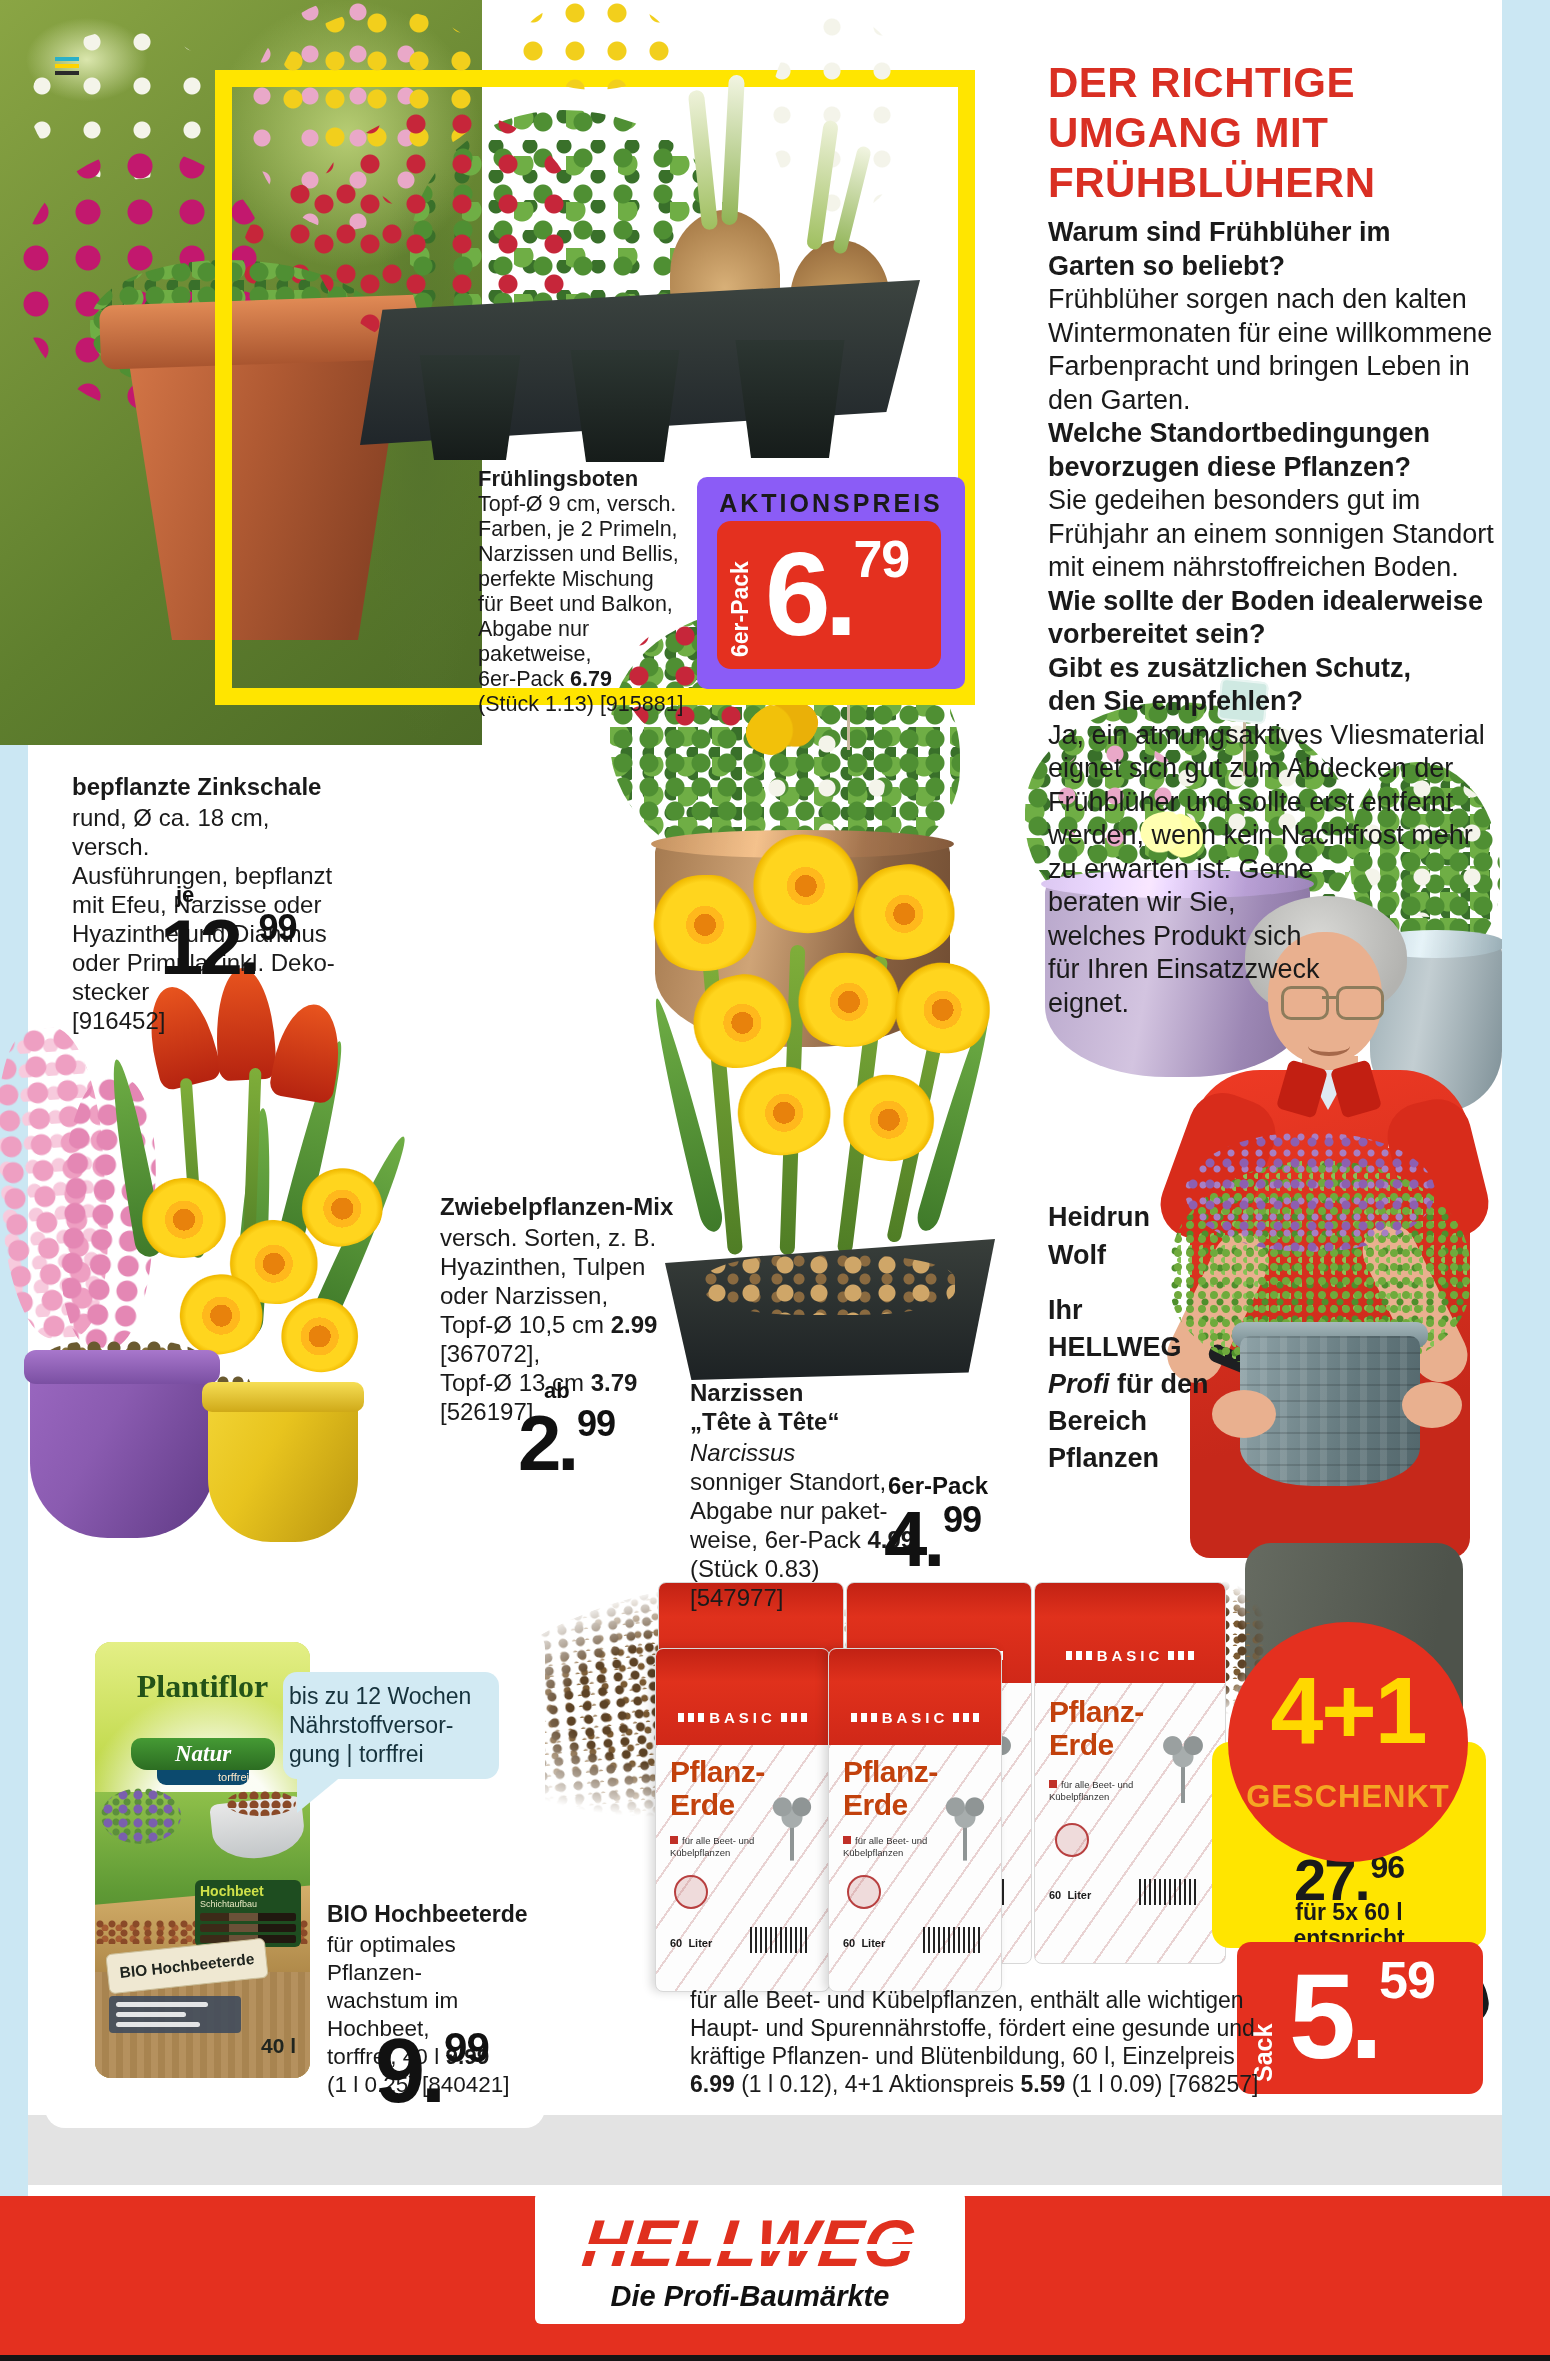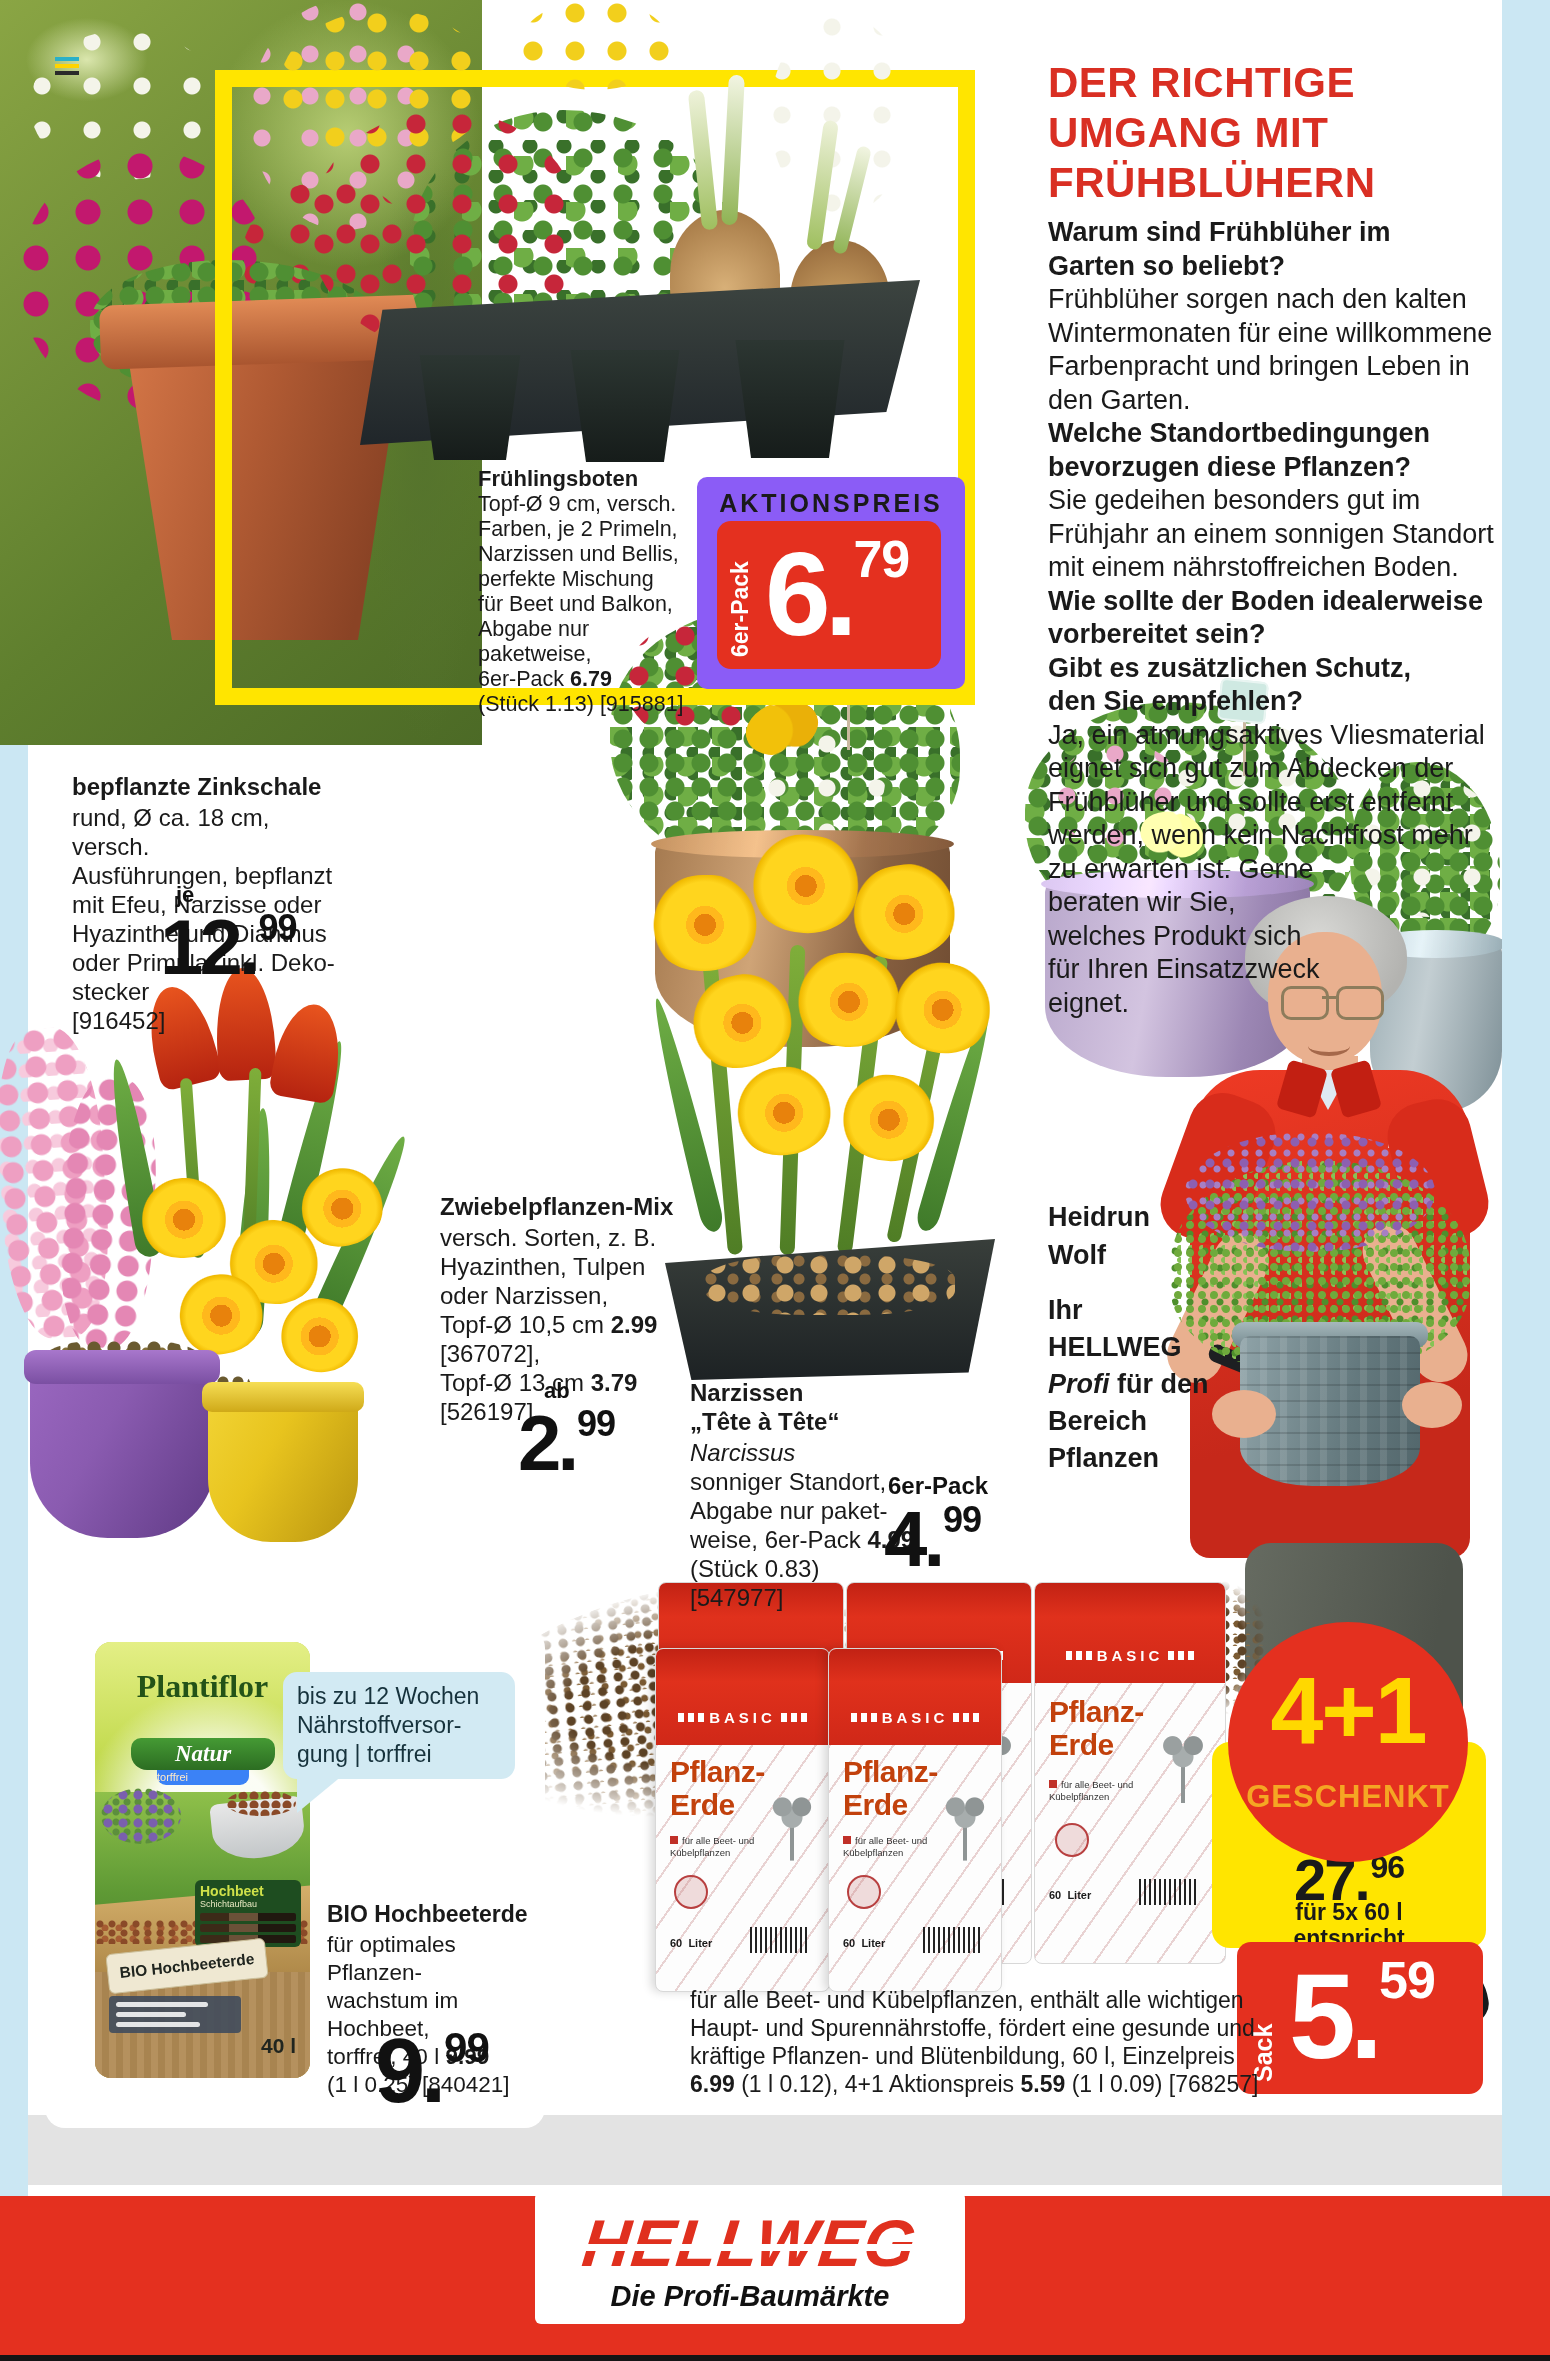--- a/index.html
+++ b/index.html
@@ -35,21 +35,21 @@
   .badge-aktion .blabel{font-weight:bold;font-size:25px;letter-spacing:3px;text-align:center;margin-top:12px}
   .redbox{background:#e4301f;border-radius:14px}
   .rot-text{writing-mode:vertical-rl;transform:rotate(180deg);font-weight:bold;color:#fff}
   
   .yellow-card{background:#ffe500;border-radius:18px}
   .red-circle{background:#e4301f;border-radius:50%;text-align:center}
   .promo-big{font-weight:bold;font-size:95px;color:#ffd800;letter-spacing:-2px;margin-top:34px}
   .promo-sub{font-weight:bold;font-size:31px;color:#f5a623;letter-spacing:1px;margin-top:14px}
   .promo-line{font-weight:bold;font-size:23px;text-align:center;line-height:29px}
   
-  .bubble{background:#d2eaf3;border-radius:14px;font-size:23px;line-height:29px;padding:10px 14px;color:#16323c}
+  .bubble{background:#d2eaf3;border-radius:14px;font-size:23px;line-height:29px;padding:10px 6px;color:#16323c}
   .bubble:after{content:"";position:absolute;left:14px;bottom:-34px;width:0;height:0;
     border-top:38px solid #d2eaf3;border-right:46px solid transparent}
   
   .fol{background-image:
       radial-gradient(circle at 13px 12px,#4f8f33 9px,transparent 10px),
       radial-gradient(circle at 8px 8px,#6fae45 11px,transparent 12px),
       radial-gradient(circle at 18px 6px,#39702a 7px,transparent 8px);
       background-size:26px 24px,34px 30px,22px 20px;border-radius:45% 55% 40% 50%;filter:blur(.4px)}
   .dots-red{background-image:radial-gradient(circle at 14px 14px,#c6263a 9px,transparent 10px),
       radial-gradient(circle at 14px 14px,#e8d23a 3px,transparent 4px);background-size:46px 40px,46px 40px;border-radius:50%}
@@ -71,21 +71,21 @@
       radial-gradient(circle at 14px 12px,#7a5a33 3px,transparent 4px),
       radial-gradient(circle at 4px 12px,#8d6b40 2px,transparent 3px);
       background-size:17px 13px,19px 16px,13px 11px;border-radius:60% 40% 55% 45%;
       -webkit-mask:radial-gradient(closest-side,#000 55%,transparent);mask:radial-gradient(closest-side,#000 55%,transparent)}
   
   .pbag{background:#cfd95a;border-radius:16px;overflow:hidden;box-shadow:inset 0 0 0 2px rgba(0,0,0,.06)}
   .pb-top{background:radial-gradient(circle at 55% 120%,rgba(255,255,255,.95) 0 28%,rgba(255,255,255,0) 62%),linear-gradient(#e4ef86,#b8d43e)}
   .pb-brand{font-family:"Liberation Serif","DejaVu Serif",serif;font-weight:bold;font-size:32px;color:#235318;text-align:center;padding-top:26px}
   .pb-natur{background:linear-gradient(#459a34,#2c6d22);border-radius:10px 10px 16px 16px;color:#fff;
      font-family:"Liberation Serif","DejaVu Serif",serif;font-style:italic;font-weight:bold;font-size:23px;text-align:center;line-height:32px}
-  .pb-torffrei{background:#3b82f6;border-radius:0 0 9px 9px;color:#ffe9c8;font-size:11px;text-align:left;line-height:15px}
+  .pb-torffrei{background:#0c4a6e;border-radius:0 0 9px 9px;color:#ffe9c8;font-size:11px;text-align:right;line-height:15px}
   .pb-photo{background:linear-gradient(#8fc04a,#5f9a35 55%,#497c2a)}
   .pb-bed{background:linear-gradient(#d8b36e,#b08a4a);clip-path:polygon(0 30%,100% 10%,100% 100%,0 100%)}
   .pb-mulch{background-image:radial-gradient(circle at 5px 4px,#8a4a28 3px,transparent 4px),radial-gradient(circle at 10px 8px,#a65c32 3px,transparent 4px);background-size:12px 9px,14px 11px}
   .pb-label{background:#1e4d20;border-radius:6px;padding:4px 5px}
   .pb-label .l1{color:#cfe14a;font-weight:bold;font-size:14px;line-height:15px}
   .pb-label .l2{color:#e9e9c2;font-size:9px;line-height:11px}
   .pb-row{height:8px;border-radius:2px;margin-top:3px;background:linear-gradient(90deg,#3c2a18 30%,#6a5138 30% 60%,#20180f 60%)}
   .pb-tag{background:#efe8d2;border:1px solid #cbbf9a;border-radius:6px;transform:rotate(-6deg);
      font-weight:bold;font-size:15.5px;text-align:center;color:#20251f}
   .pb-panel{background:rgba(62,74,92,.88);border-radius:4px;padding:6px 7px}

